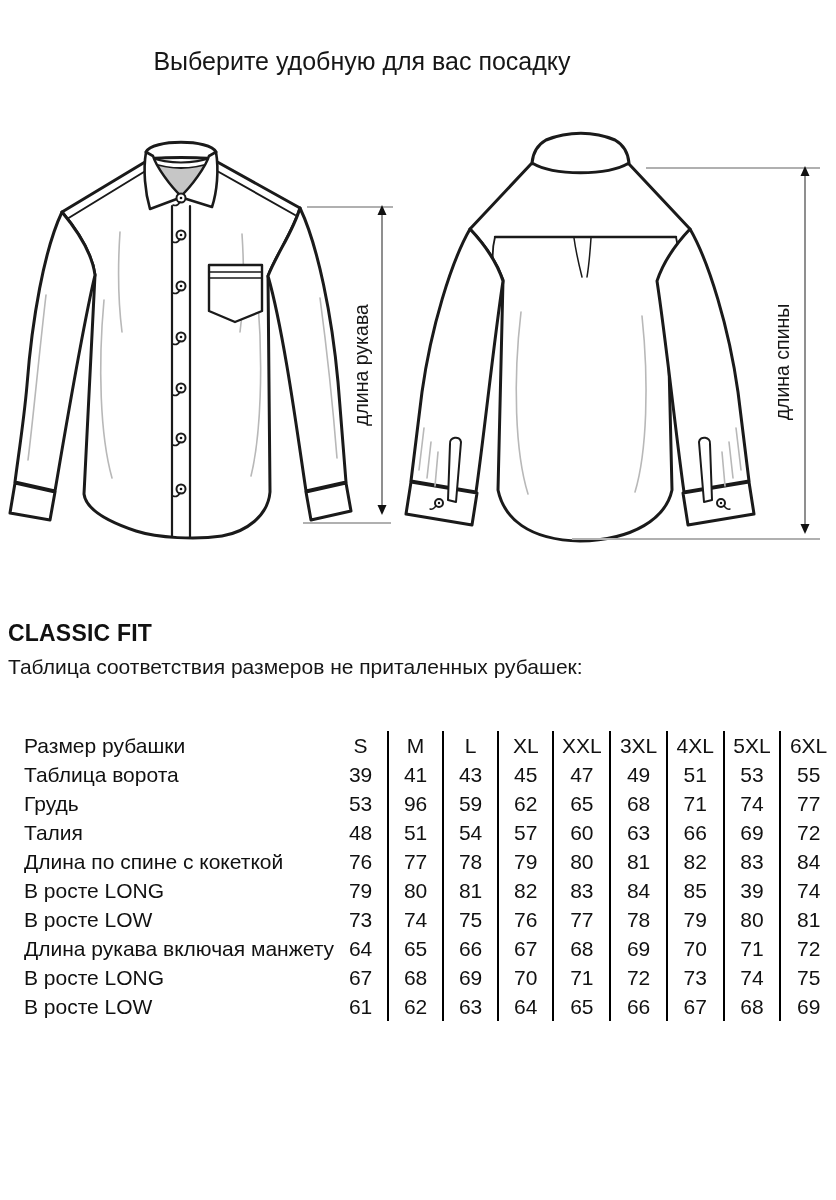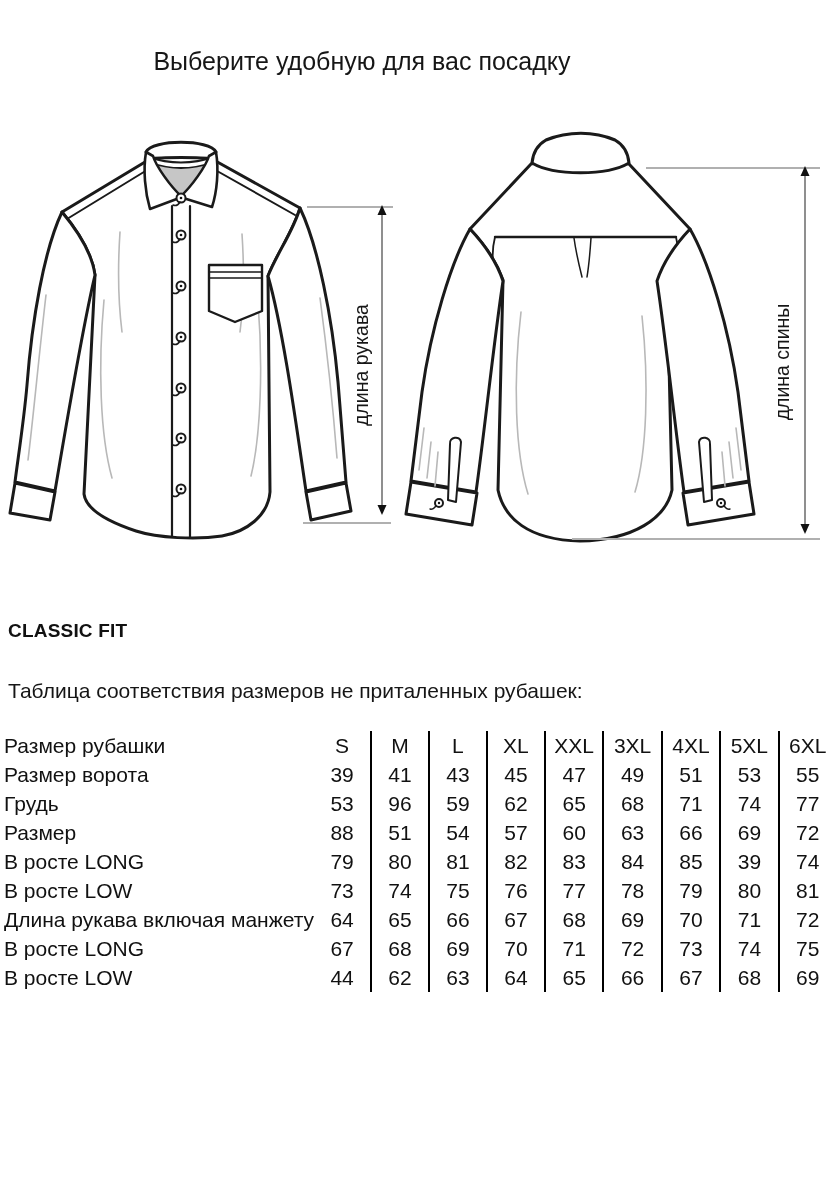--- a/index.html
+++ b/index.html
@@ -1,24 +1,24 @@
 <!DOCTYPE html>
 <html><head>
 <meta charset="utf-8">
 <style>
   html,body{margin:0;padding:0;background:#fff;}
   .page{position:relative;width:836px;height:1200px;background:#ffffff;overflow:hidden;
         font-family:"Liberation Sans",sans-serif;color:#161616;}
   .title{position:absolute;top:46px;left:0;width:724px;text-align:center;
          font-size:25px;line-height:30px;color:#161616;}
   .diagram{position:absolute;top:115px;left:0;width:836px;height:480px;}
-  .fit-heading{position:absolute;top:620px;left:8px;font-size:19px;font-weight:bold;
+  .fit-heading{position:absolute;top:620px;left:8px;font-size:23px;font-weight:bold;
                letter-spacing:.2px;color:#111;}
-  .fit-subtitle{position:absolute;top:655px;left:8px;font-size:21px;color:#161616;margin-top:24px;}
-  .table-wrap{position:absolute;top:731px;left:4px;}
+  .fit-subtitle{position:absolute;top:655px;left:8px;font-size:21px;color:#161616;}
+  .table-wrap{position:absolute;top:731px;left:24px;}
   table.sizes{border-collapse:collapse;table-layout:fixed;}
   table.sizes td{height:29px;padding:0;font-size:21px;line-height:29px;
                  white-space:nowrap;color:#111;}
   table.sizes td.lbl{width:308px;text-align:left;}
   table.sizes td.num{width:57px;text-align:center;}
   table.sizes td.num + td.num{border-left:2px solid #000;}
   svg text{font-family:"Liberation Sans",sans-serif;}
 </style>
 </head>
 <body>
@@ -198,21 +198,21 @@
             <td class="num">M</td>
             <td class="num">L</td>
             <td class="num">XL</td>
             <td class="num">XXL</td>
             <td class="num">3XL</td>
             <td class="num">4XL</td>
             <td class="num">5XL</td>
             <td class="num">6XL</td>
           </tr>
           <tr>
-            <td class="lbl">Размер ворота</td>
+            <td class="lbl">Таблица ворота</td>
             <td class="num">39</td>
             <td class="num">41</td>
             <td class="num">43</td>
             <td class="num">45</td>
             <td class="num">47</td>
             <td class="num">49</td>
             <td class="num">51</td>
             <td class="num">53</td>
             <td class="num">55</td>
           </tr>
@@ -222,30 +222,42 @@
             <td class="num">96</td>
             <td class="num">59</td>
             <td class="num">62</td>
             <td class="num">65</td>
             <td class="num">68</td>
             <td class="num">71</td>
             <td class="num">74</td>
             <td class="num">77</td>
           </tr>
           <tr>
-            <td class="lbl">Размер</td>
-            <td class="num">88</td>
+            <td class="lbl">Талия</td>
+            <td class="num">48</td>
             <td class="num">51</td>
             <td class="num">54</td>
             <td class="num">57</td>
             <td class="num">60</td>
             <td class="num">63</td>
             <td class="num">66</td>
             <td class="num">69</td>
             <td class="num">72</td>
+          </tr>
+          <tr>
+            <td class="lbl">Длина по спине с кокеткой</td>
+            <td class="num">76</td>
+            <td class="num">77</td>
+            <td class="num">78</td>
+            <td class="num">79</td>
+            <td class="num">80</td>
+            <td class="num">81</td>
+            <td class="num">82</td>
+            <td class="num">83</td>
+            <td class="num">84</td>
           </tr>
           <tr>
             <td class="lbl">В росте LONG</td>
             <td class="num">79</td>
             <td class="num">80</td>
             <td class="num">81</td>
             <td class="num">82</td>
             <td class="num">83</td>
             <td class="num">84</td>
             <td class="num">85</td>
@@ -283,21 +295,21 @@
             <td class="num">69</td>
             <td class="num">70</td>
             <td class="num">71</td>
             <td class="num">72</td>
             <td class="num">73</td>
             <td class="num">74</td>
             <td class="num">75</td>
           </tr>
           <tr>
             <td class="lbl">В росте LOW</td>
-            <td class="num">44</td>
+            <td class="num">61</td>
             <td class="num">62</td>
             <td class="num">63</td>
             <td class="num">64</td>
             <td class="num">65</td>
             <td class="num">66</td>
             <td class="num">67</td>
             <td class="num">68</td>
             <td class="num">69</td>
           </tr>
         </tbody>

